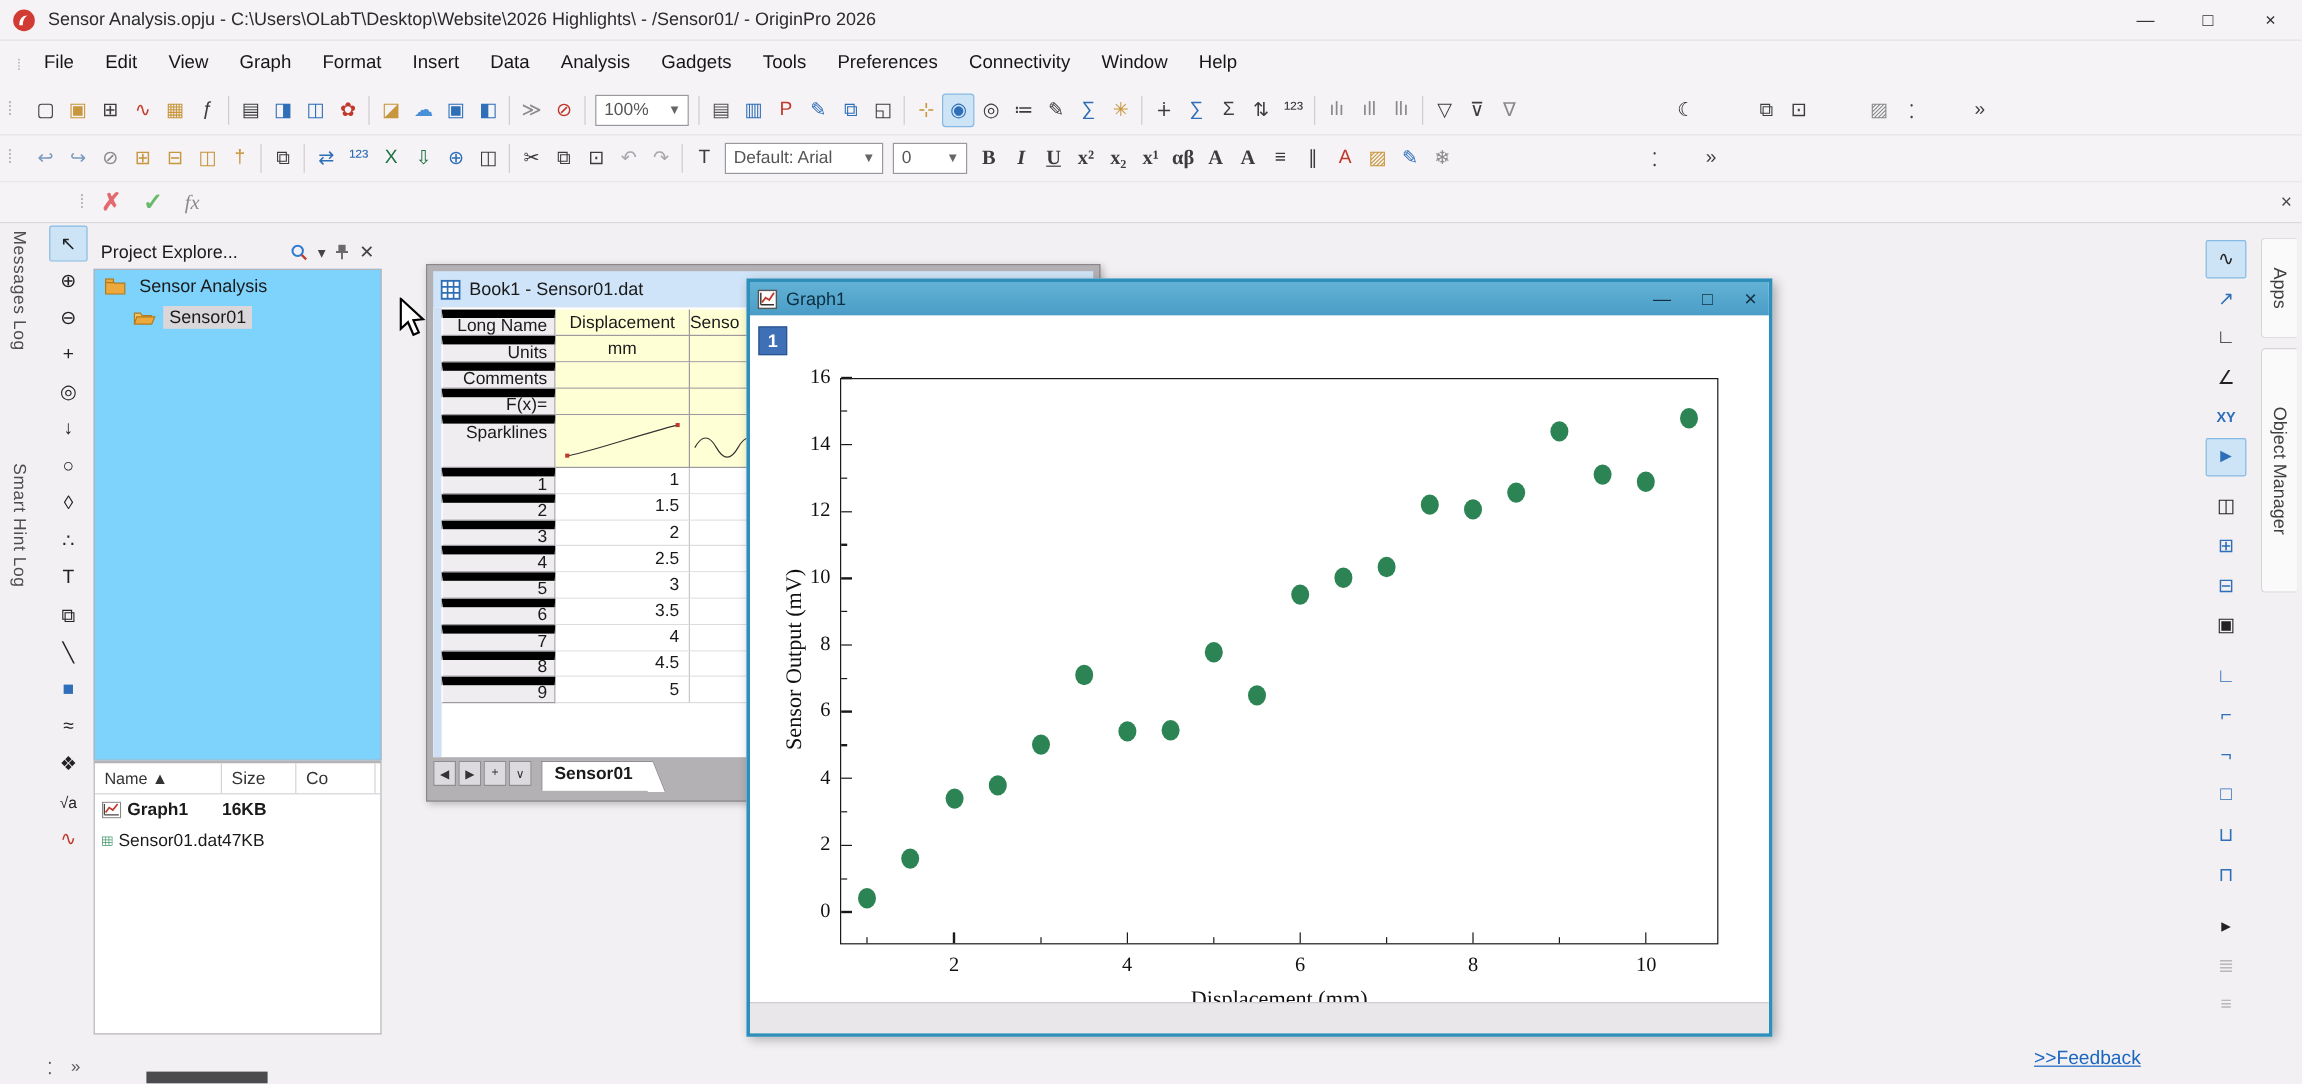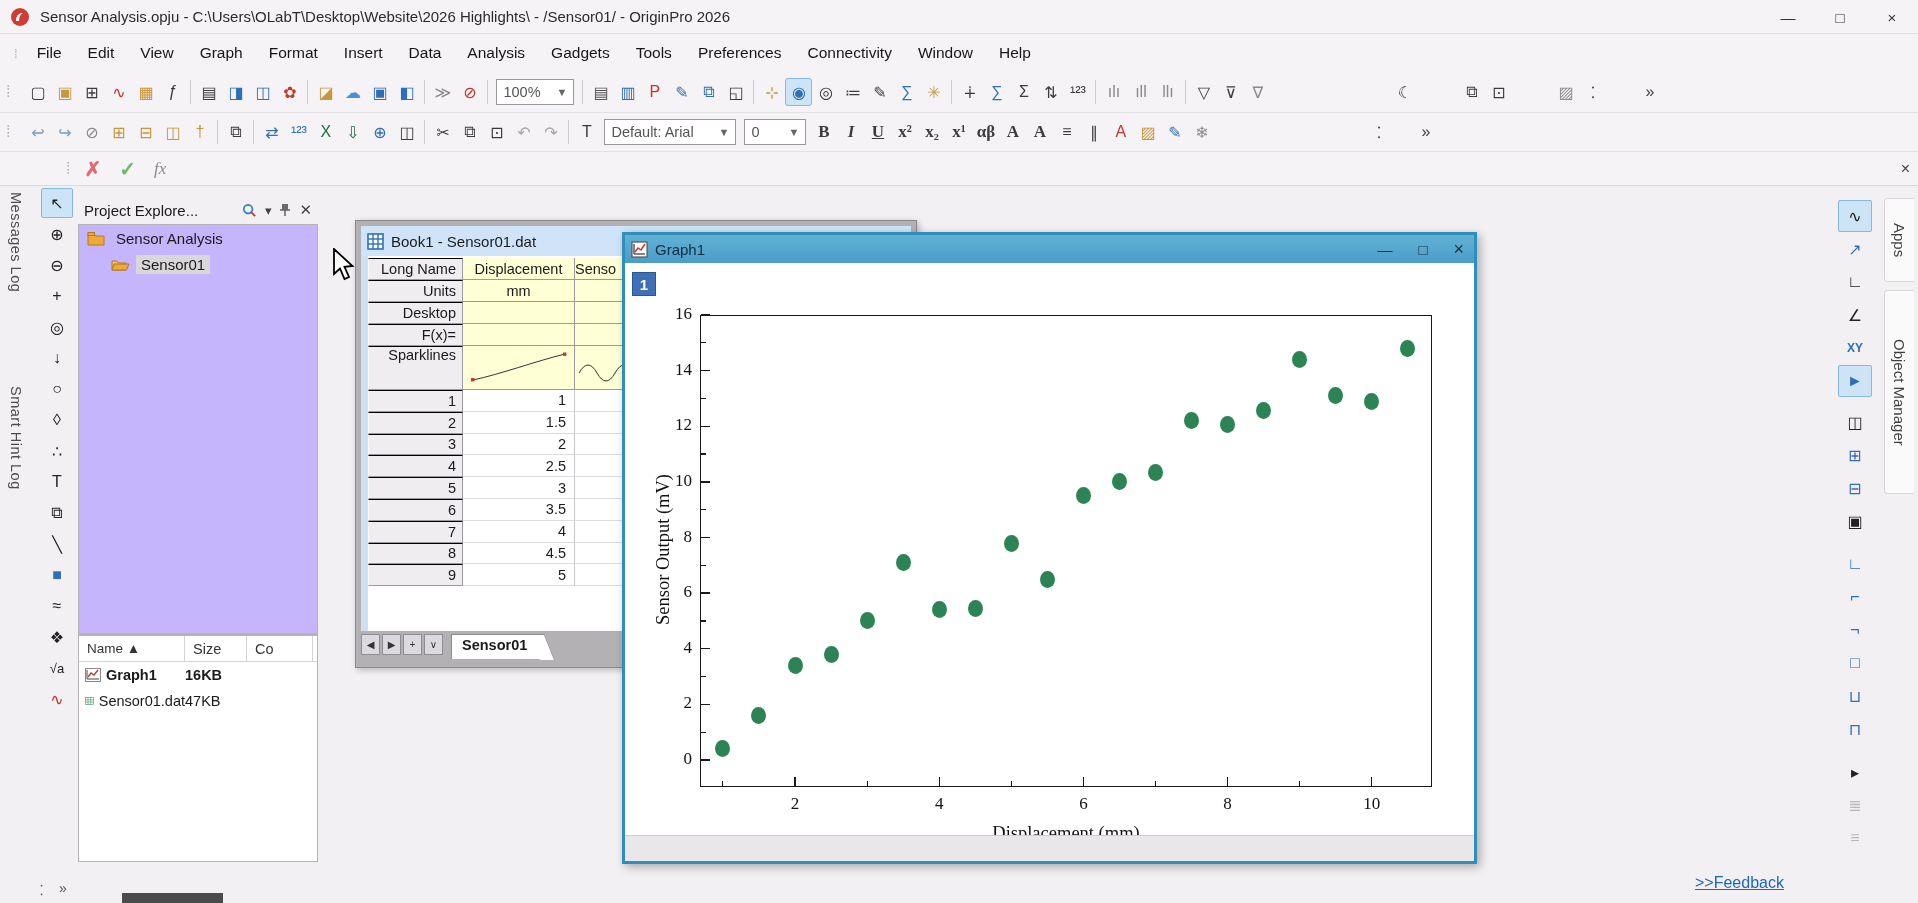--- a/index.html
+++ b/index.html
@@ -46,41 +46,41 @@
   .rtab { position:absolute; left:4px; width:30px; background:#fafafa; border:1px solid #d8d5da; border-right:none; border-radius:4px 0 0 4px; writing-mode:vertical-rl; display:flex; align-items:center; justify-content:center; font-size:15px; color:#3f3f3f; padding:10px 0; }
   .rtool { position:absolute; left:2px; width:34px; height:32px; display:flex; align-items:center; justify-content:center; font-size:16px; color:#2f6fb8; border:1px solid transparent; border-radius:2px; }
   .rtool.sel { background:#cde4f7; border:1px solid #86b9e2; }
   .rtool.dis { color:#b9b7bc; }
 
   
   .pe-panel { position:absolute; left:78px; top:10px; width:240px; height:666px; }
   .pe-header { height:28px; display:flex; align-items:center; padding:0 6px; font-size:15px; color:#1a1a1a; }
   .pe-header .ttl { flex:1; }
   .pe-hicon { margin-left:8px; color:#444; font-size:13px; display:flex; align-items:center; }
-  .pe-body { position:absolute; left:0; top:28px; width:240px; height:410px; background:#c4b5fd; border:1px solid #b5b2b8; }
+  .pe-body { position:absolute; left:0; top:28px; width:240px; height:410px; background:#7dd3fc; border:1px solid #b5b2b8; }
   .tree-item { display:flex; align-items:center; height:26px; font-size:15px; color:#1a1a1a; }
   .tree-item .lbl { padding:1px 5px; }
   .tree-item.sel .lbl { background:#d9d7da; }
   .tree-item svg { margin-right:6px; }
   .pe-list { position:absolute; left:0; top:438px; width:240px; height:228px; background:#fff; border:1px solid #b5b2b8; border-top:2px solid #b5b2b8; }
   .pl-header { display:flex; height:26px; border-bottom:1px solid #d6d3d8; font-size:14.5px; color:#333; align-items:center; }
   .pl-header .c { padding-left:8px; border-right:1px solid #d6d3d8; height:100%; display:flex; align-items:center; }
   .pl-row { display:flex; height:26px; align-items:center; font-size:14.5px; color:#1a1a1a; }
   .pl-row .nm { width:106px; padding-left:6px; display:flex; align-items:center; gap:5px; }
   .pl-row .sz { width:62px; }
 
   
   .wb-window { position:absolute; left:355px; top:34px; width:562px; height:448px; background:#b4b1b5; border:1px solid #8a888c; box-shadow:2px 2px 6px rgba(0,0,0,0.25); }
   .wb-title { position:absolute; left:5px; top:5px; right:5px; height:30px; background:#cfe4f8; display:flex; align-items:center; padding-left:6px; font-size:15px; color:#1a1a1a; gap:7px; }
   .wb-sheet { position:absolute; left:5px; top:35px; right:5px; bottom:36px; background:#fff; overflow:hidden; }
   .wb-margin { position:absolute; left:0; top:0; width:7px; height:100%; background:#cfe0f5; }
   .ws-table { position:absolute; left:7px; top:2px; }
   .ws-row { display:flex; }
   .ws-cell { border-right:1px solid #9c9aa0; border-bottom:1px solid #9c9aa0; font-size:14.5px; display:flex; align-items:center; }
-  .ws-label { background:#efedef; justify-content:flex-end; padding-right:6px; border-top:1px solid #000000; border-left:1px solid #fdfdfd; }
+  .ws-label { background:#efedef; justify-content:flex-end; padding-right:6px; border-top:7px solid #000000; border-left:1px solid #fdfdfd; }
   .ws-colhead { background:#efedef; justify-content:center; border-top:1px solid #fdfdfd; border-left:1px solid #fdfdfd; }
   .ws-yellow { background:#ffffd6; justify-content:center; }
   .ws-data { background:#fff; justify-content:flex-end; padding-right:8px; border-right:1px solid #c9c7cc; border-bottom:1px solid #dedce0; }
   .wb-tabs { position:absolute; left:5px; bottom:5px; right:5px; height:30px; background:#b4b1b5; display:flex; align-items:flex-start; padding-top:2px; gap:2px; }
   .wb-nav { width:19px; height:21px; background:#dcdade; border:1px solid #8f8d92; display:flex; align-items:center; justify-content:center; font-size:10px; color:#333; }
   .wb-tab { height:25px; background:#fff; border:1px solid #8f8d92; border-bottom:none; padding:2px 16px 0 10px; font-size:14.5px; font-weight:bold; margin-left:6px; position:relative; }
   .wb-tab:after { content:""; position:absolute; right:-7px; top:0; width:14px; height:25px; background:#fff; border-right:1px solid #8f8d92; transform:skewX(22deg); }
 
   
   .g-window { position:absolute; left:622px; top:46px; width:855px; height:632px; border:3px solid #2e8fba; background:#fff; box-shadow:3px 3px 9px rgba(0,0,0,0.3); }
@@ -380,21 +380,21 @@
               <div class="ws-cell ws-label" style="width: 95px; height: 22px;">Long Name</div>
               <div class="ws-cell ws-yellow" style="width: 112px; height: 22px; font-weight: normal;">Displacement</div>
               <div class="ws-cell ws-yellow" style="width: 112px; height: 22px; justify-content: flex-start;">Senso</div>
             </div>
             <div class="ws-row" style="height: 22px;">
               <div class="ws-cell ws-label" style="width: 95px; height: 22px;">Units</div>
               <div class="ws-cell ws-yellow" style="width: 112px; height: 22px; font-weight: normal;">mm</div>
               <div class="ws-cell ws-yellow" style="width: 112px; height: 22px; justify-content: flex-start;"></div>
             </div>
             <div class="ws-row" style="height: 22px;">
-              <div class="ws-cell ws-label" style="width: 95px; height: 22px;">Desktop</div>
+              <div class="ws-cell ws-label" style="width: 95px; height: 22px;">Comments</div>
               <div class="ws-cell ws-yellow" style="width: 112px; height: 22px; font-weight: normal;"></div>
               <div class="ws-cell ws-yellow" style="width: 112px; height: 22px; justify-content: flex-start;"></div>
             </div>
             <div class="ws-row" style="height: 22px;">
               <div class="ws-cell ws-label" style="width: 95px; height: 22px;">F(x)=</div>
               <div class="ws-cell ws-yellow" style="width: 112px; height: 22px; font-weight: normal;"></div>
               <div class="ws-cell ws-yellow" style="width: 112px; height: 22px; justify-content: flex-start;"></div>
             </div>
             <div class="ws-row" style="height: 44px;">
               <div class="ws-cell ws-label" style="width: 95px; height: 44px; align-items: flex-start;">Sparklines</div>

